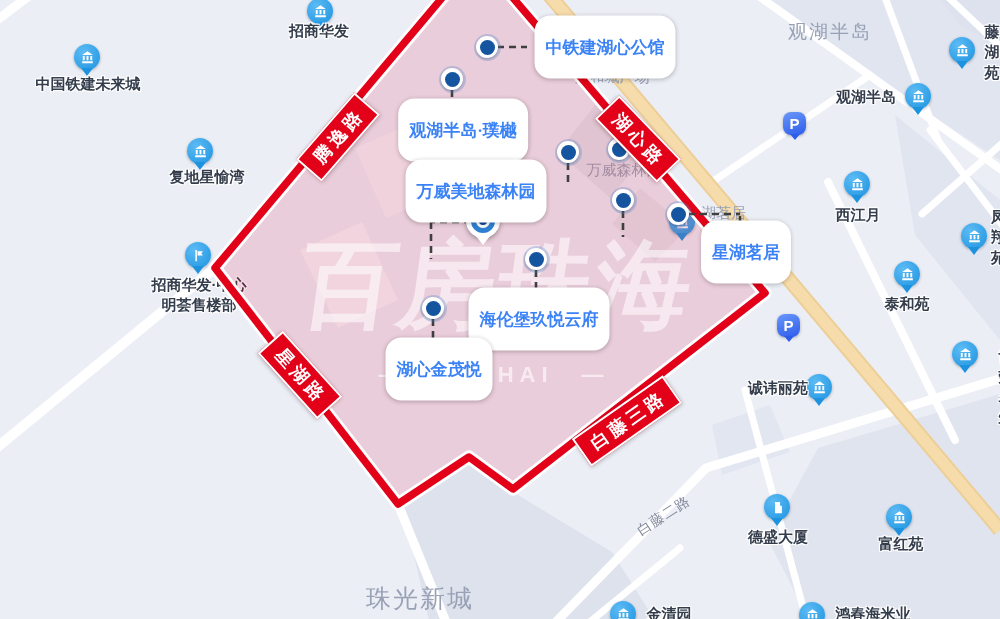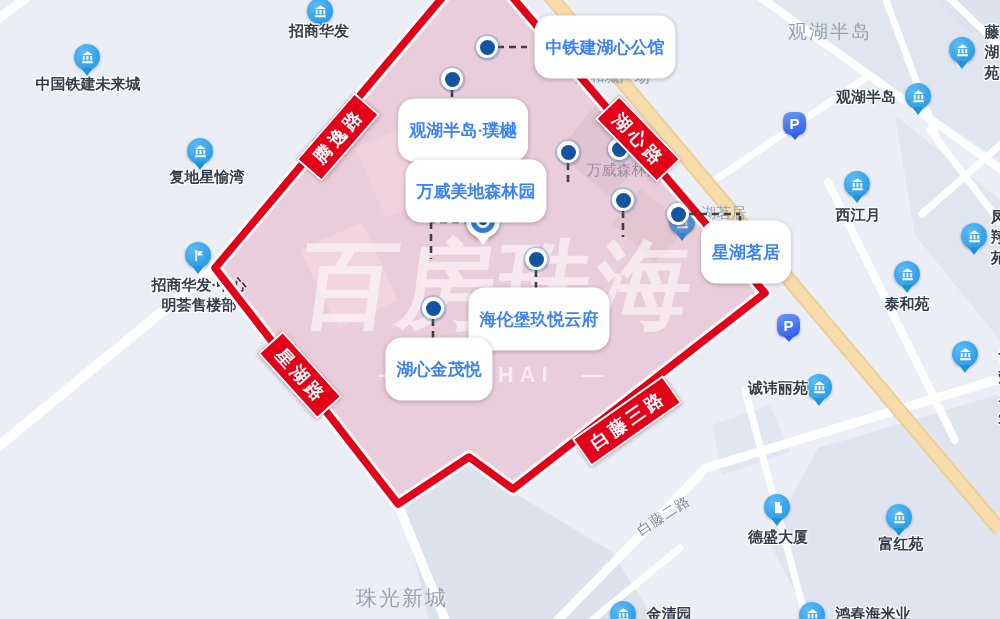--- a/index.html
+++ b/index.html
@@ -120,21 +120,21 @@
       <path d="M 536 270 L 536 305"></path>
       <path d="M 433 319 L 433 352"></path>
     </g>
   </svg>
 
   <div class="wm">百房珠海</div>
   <div class="wm2">—　ZHUHAI　—</div>
 
   <div id="dyn"></div>
 <div class="area-label" style="position: absolute; left: 830px; top: 32px; font-size: 19px; transform: translate(-50%, -50%);">观湖半岛</div>
-    <div class="area-label" style="position: absolute; left: 402px; top: 598px; font-size: 21px; transform: translate(-50%, -50%);">珠光新城</div>
+    <div class="area-label" style="position: absolute; left: 420px; top: 598px; font-size: 25px; transform: translate(-50%, -50%);">珠光新城</div>
     <div class="area-label" style="position: absolute; left: 612px; top: 77px; font-size: 15px; letter-spacing: 0px; transform: translate(-50%, -50%);">万和城广场</div>
     <div class="area-label" style="position: absolute; left: 624px; top: 170px; font-size: 15px; letter-spacing: 0px; transform: translate(-50%, -50%);">万威森林园</div>
     <div class="area-label" style="position: absolute; left: 716px; top: 213px; font-size: 15px; letter-spacing: 0px; transform: translate(-50%, -50%);">星湖茗居</div>
     <div class="area-label" style="position: absolute; left: 664px; top: 516px; font-size: 14px; color: rgb(127, 135, 152); letter-spacing: 1px; transform: translate(-50%, -50%) rotate(-33deg);">白藤二路</div>
     <div class="mpin" style="position: absolute; left: 87px; top: 57px;">
       <span class="picon">
         <svg viewBox="0 0 24 24">
           <path fill="#fff" d="M12 2 3.5 8h17L12 2zM4.5 9.5h3v7h-3zM10.5 9.5h3v7h-3zM16.5 9.5h3v7h-3zM3.5 18h17v3h-17z"></path>
         </svg>
       </span>

